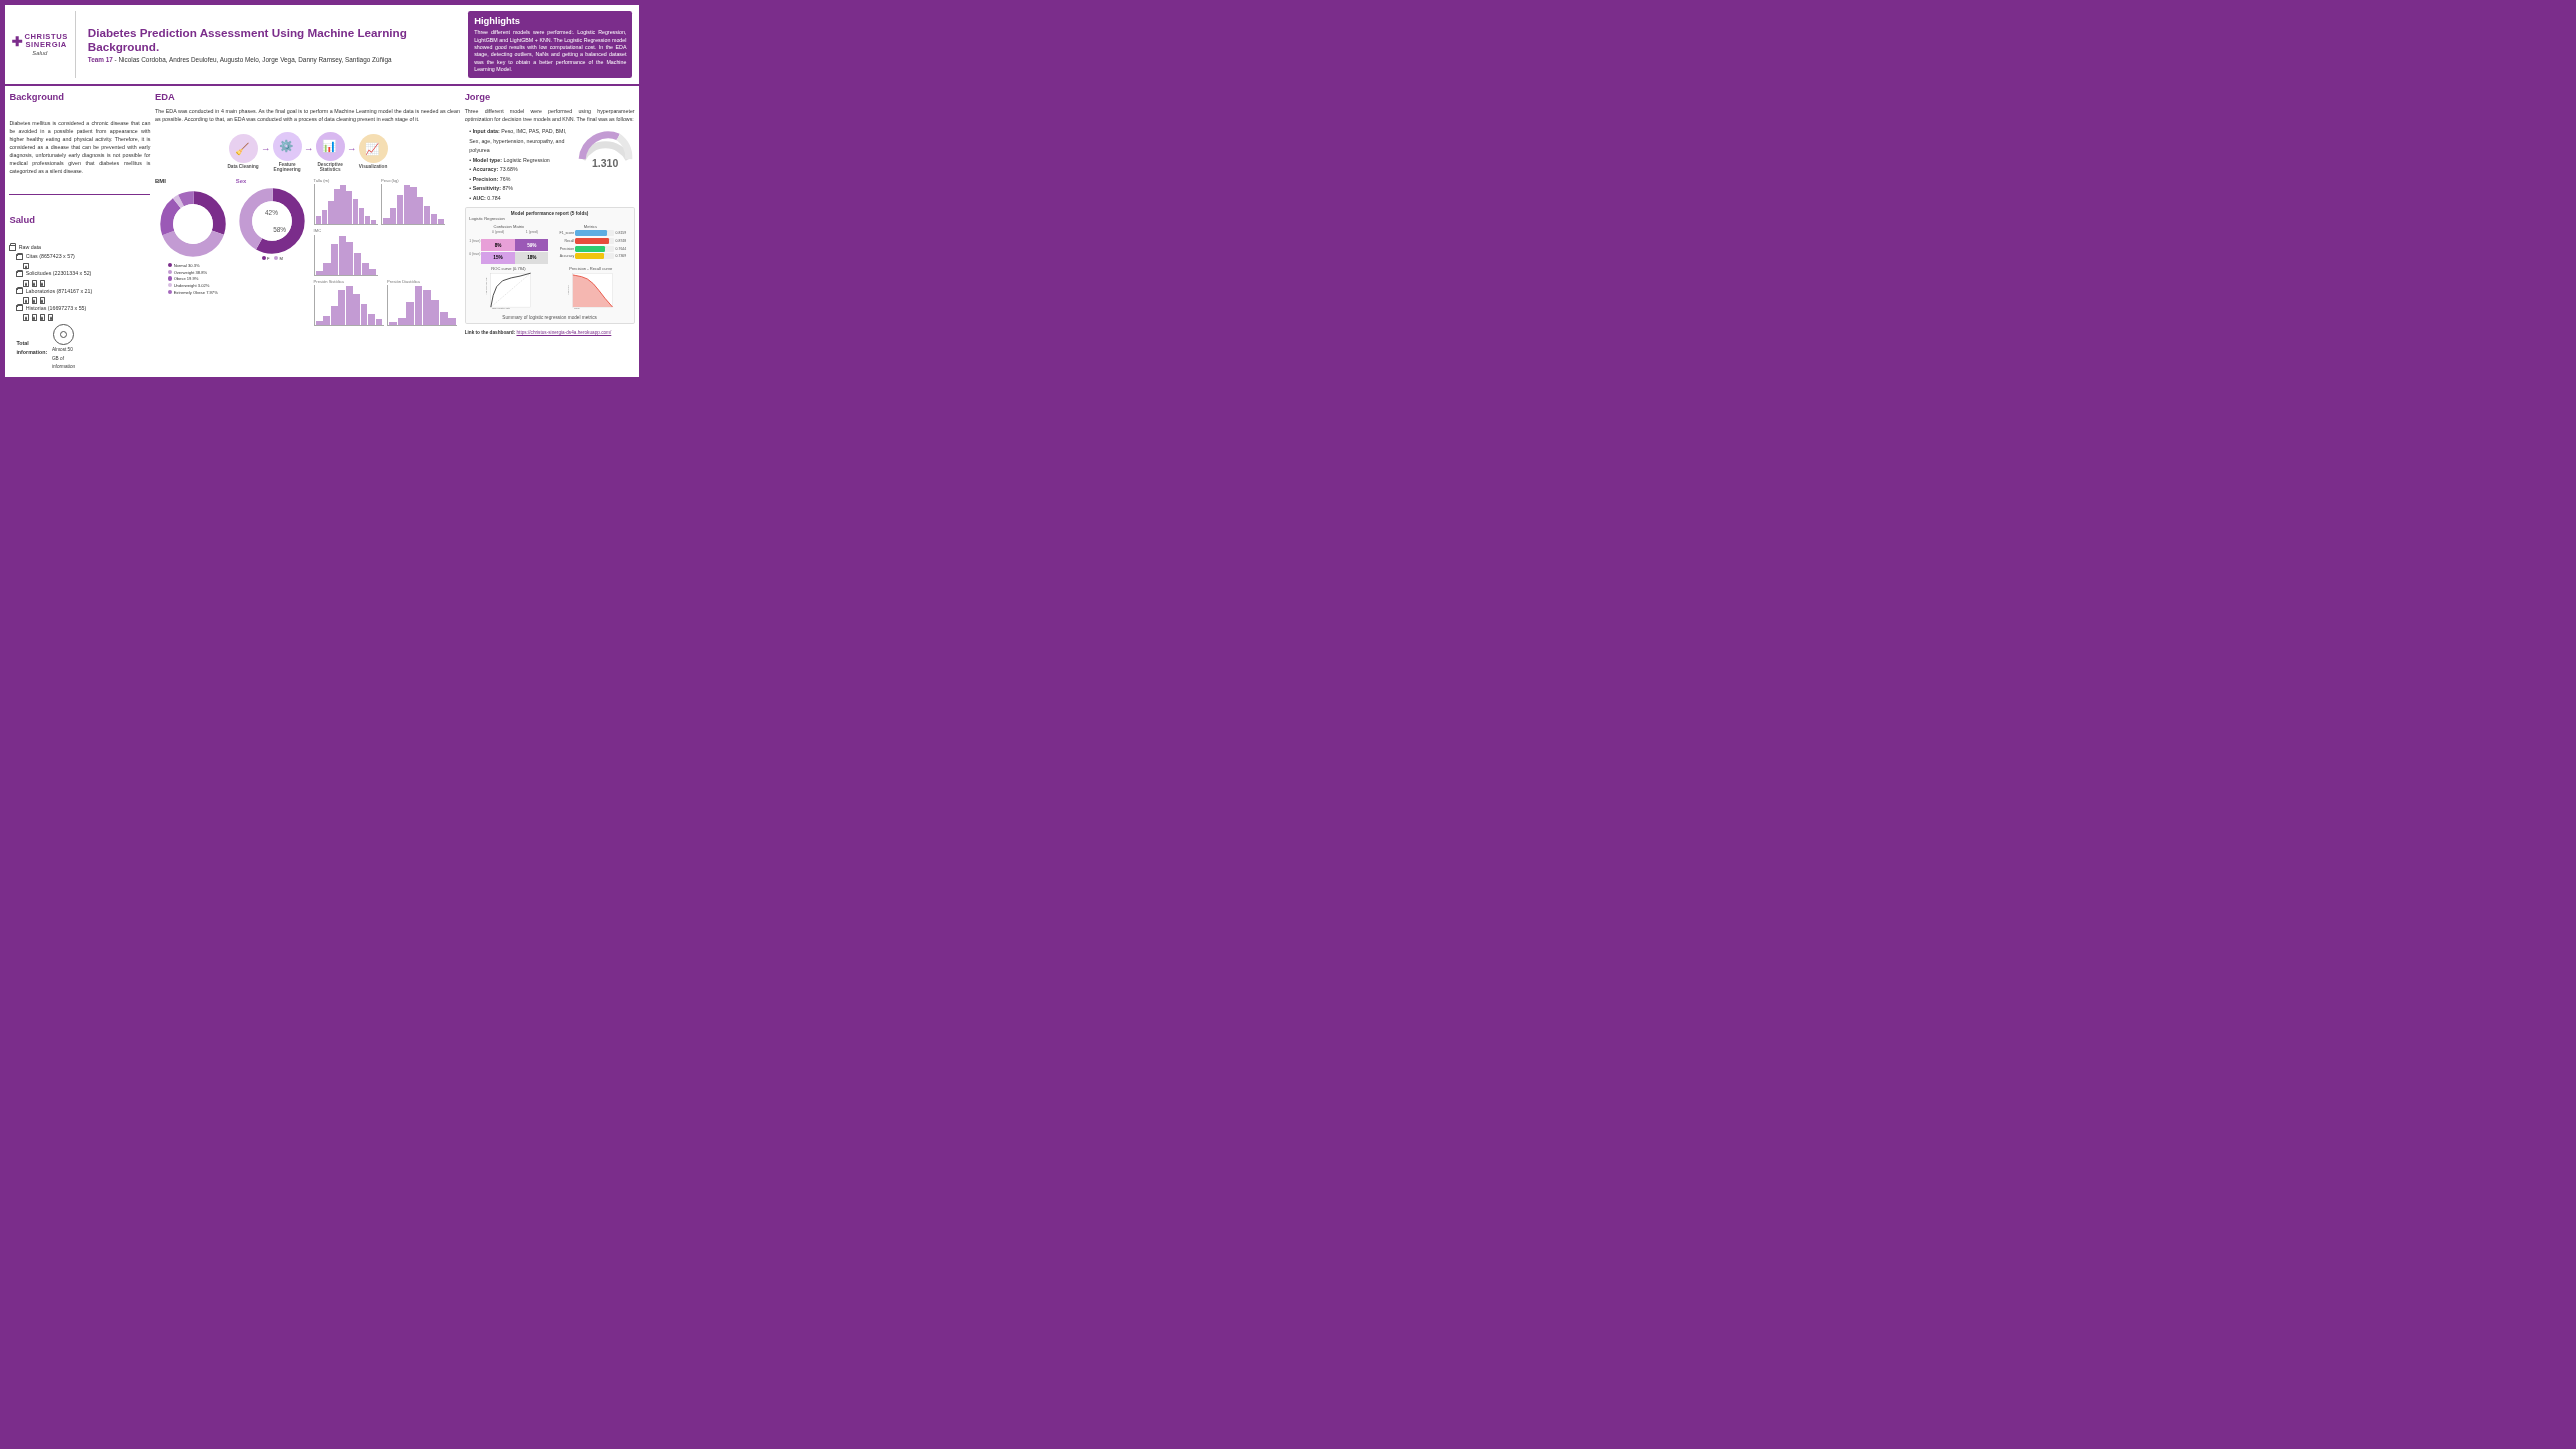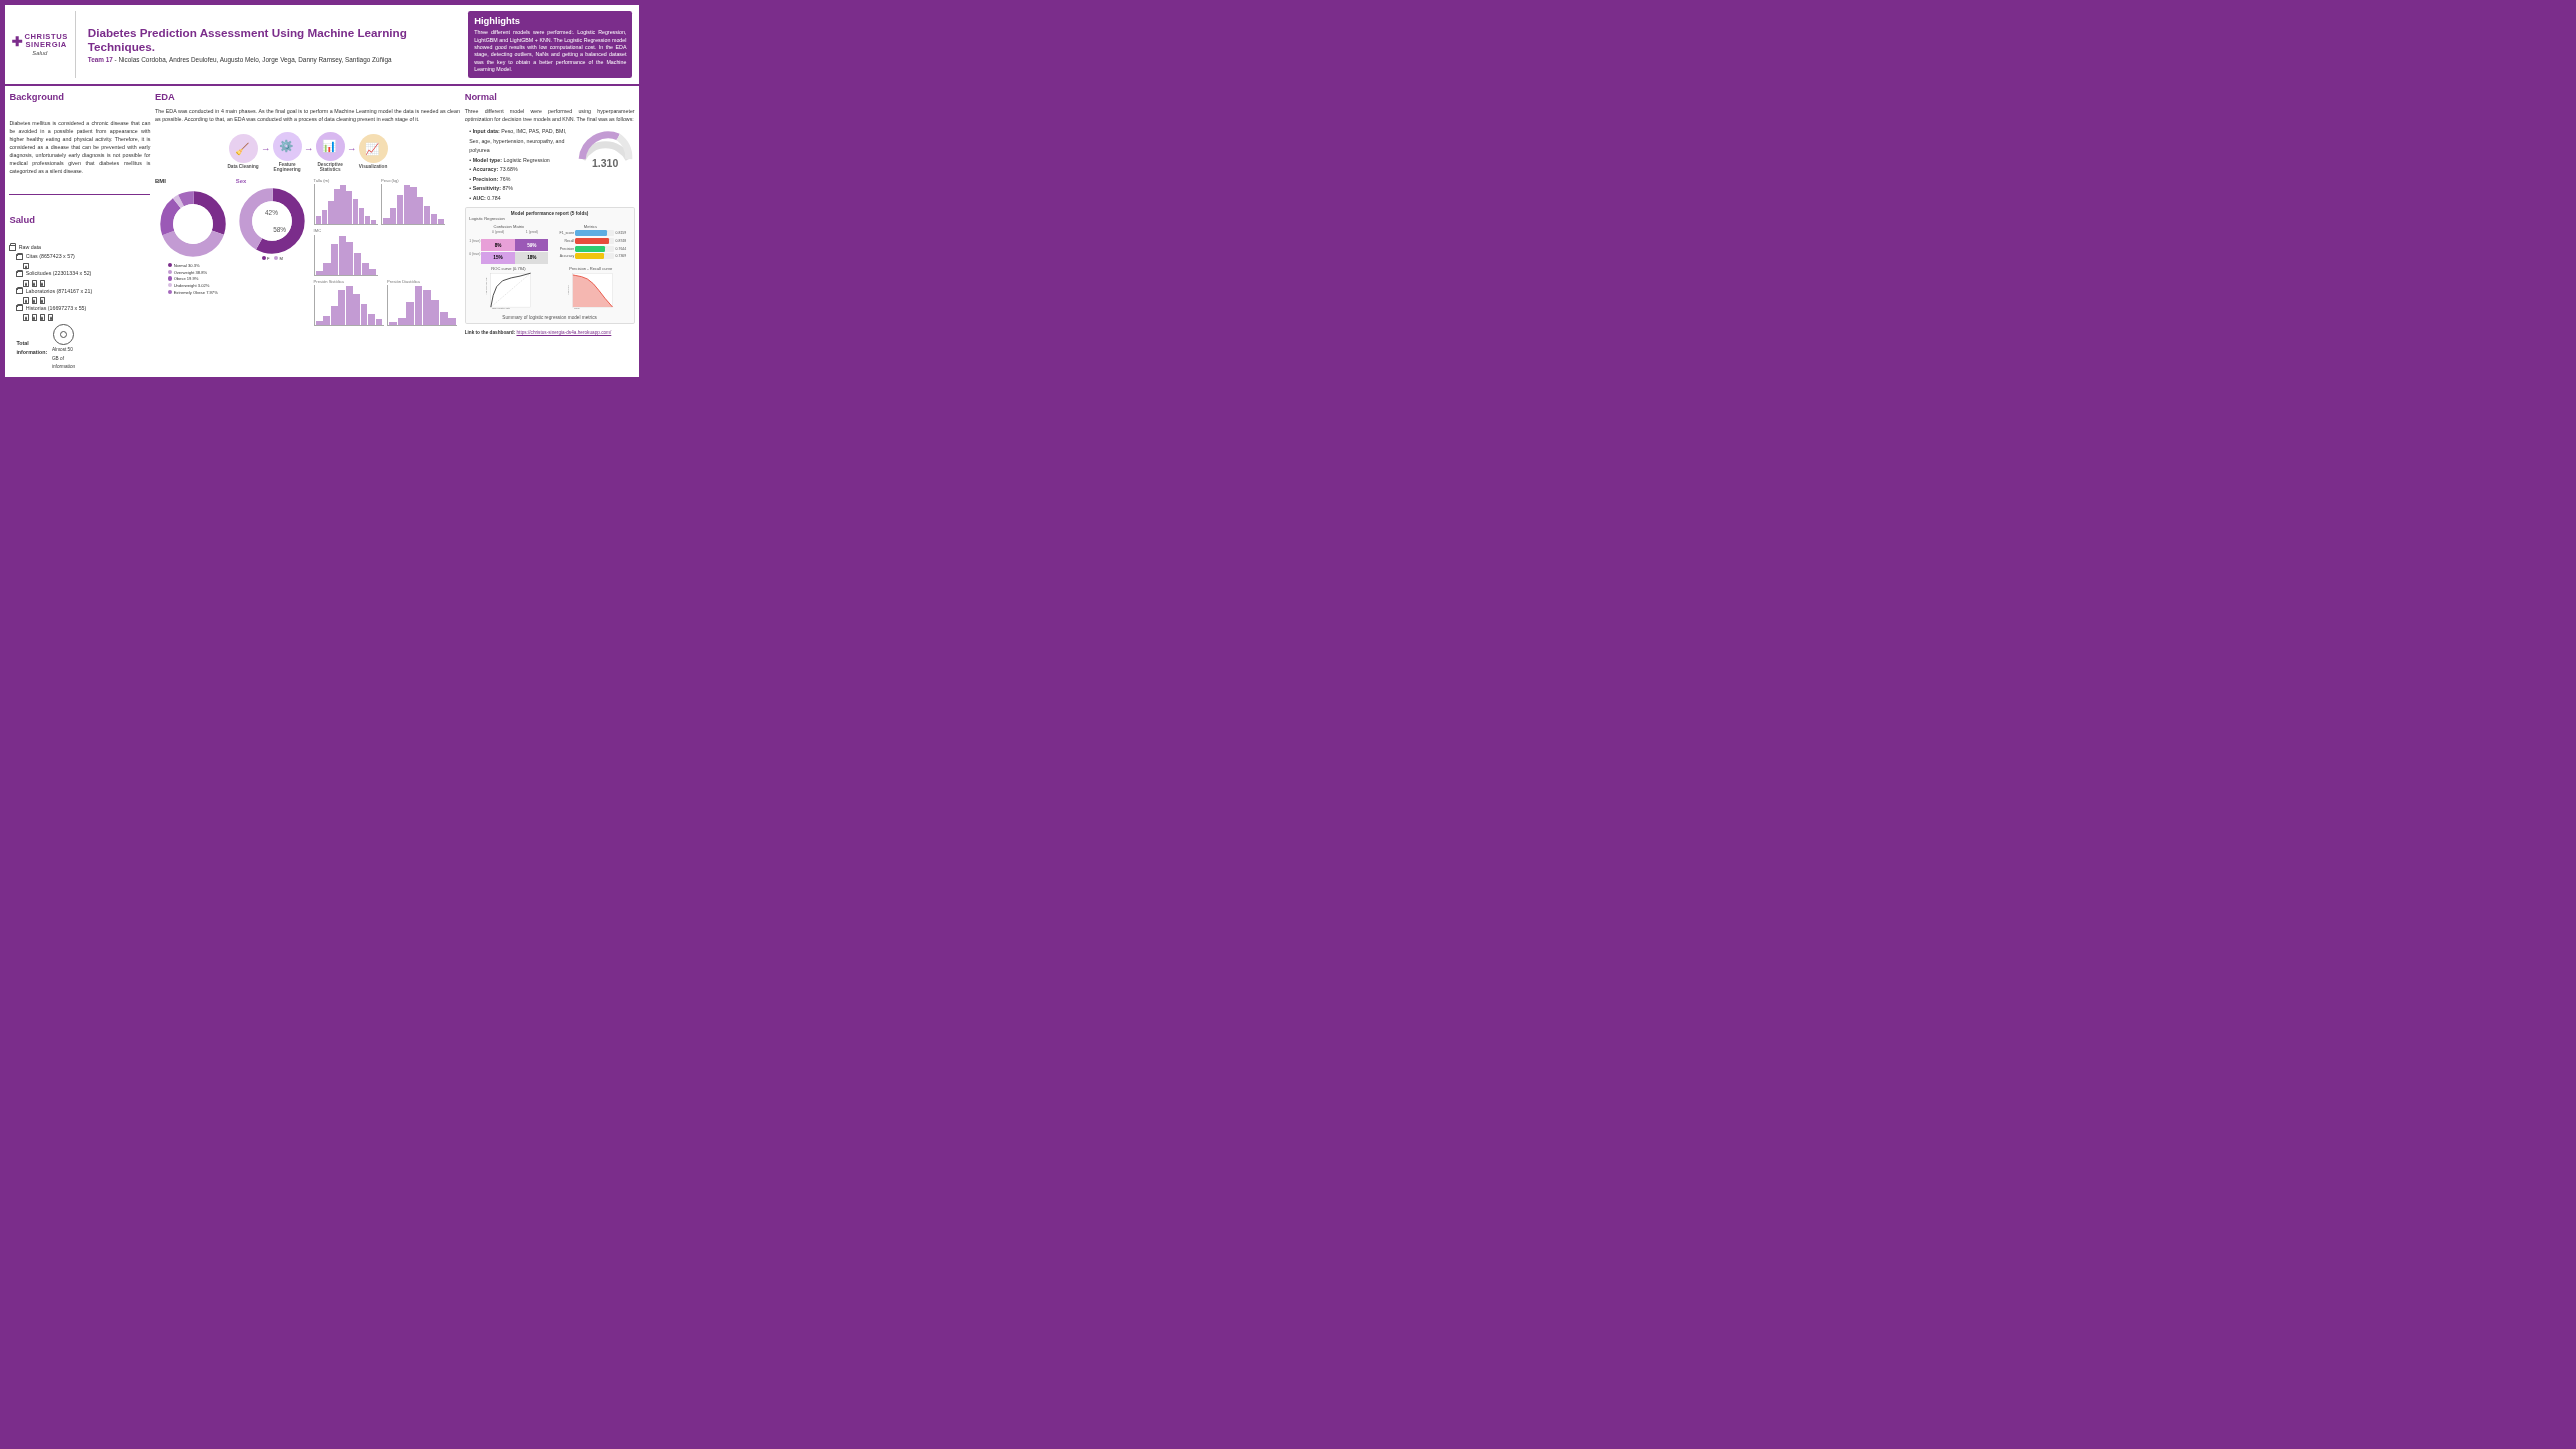--- a/index.html
+++ b/index.html
@@ -432,21 +432,21 @@
       <div style="display:flex;align-items:center;gap:1.8px;">
         <div style="color:#7B2D8B;font-size:13px;font-weight:bold;">✚</div>
         <div>
           <div class="logo-text-main">CHRISTUS<br>SINERGIA</div>
         </div>
       </div>
       <div class="logo-salud">Salud</div>
     </div>
 
     <div class="title-area">
-      <div class="poster-title">Diabetes Prediction Assessment Using Machine Learning Techniques.</div>
+      <div class="poster-title">Diabetes Prediction Assessment Using Machine Learning Background.</div>
       <div class="poster-team">
         <strong>Team 17</strong>
         <span>- Nicolas Cordoba, Andres Deulofeu, Augusto Melo, Jorge Vega, Danny Ramsey, Santiago Zúñiga</span>
       </div>
     </div>
 
     <div class="highlights-box">
       <h3>Highlights</h3>
       <p>Three different models were performed:. Logistic Regression, LightGBM and LightGBM + KNN. The Logistic Regression model showed good results with low computational cost.
 In the EDA stage, detecting outliers, NaNs and getting a balanced dataset was the key to obtain a better performance of the Machine Learning Model.</p>
@@ -669,21 +669,21 @@
                 <div class="bar" style="height:35%;"></div>
                 <div class="bar" style="height:18%;"></div>
               </div>
             </div>
           </div>
         </div>
       </div>
     </div>
 
     <div class="right-col">
-      <div class="section-title">Normal</div>
+      <div class="section-title">Jorge</div>
       <div class="model-text">Three different model were performed using hyperparameter optimization for decision tree models and KNN. The final was as follows:</div>
 
       <div style="display:flex;gap:4.7px;align-items:flex-start;">
         <ul class="model-bullets">
           <li><strong>Input data:</strong> Peso, IMC, PAS, PAD, BMI, Sex, age, hypertension, neuropathy, and polyurea</li>
           <li><strong>Model type:</strong> Logistic Regression</li>
           <li><strong>Accuracy:</strong> 73.68%</li>
           <li><strong>Precision:</strong> 76%</li>
           <li><strong>Sensitivity:</strong> 87%</li>
           <li><strong>AUC:</strong> 0.784</li>

